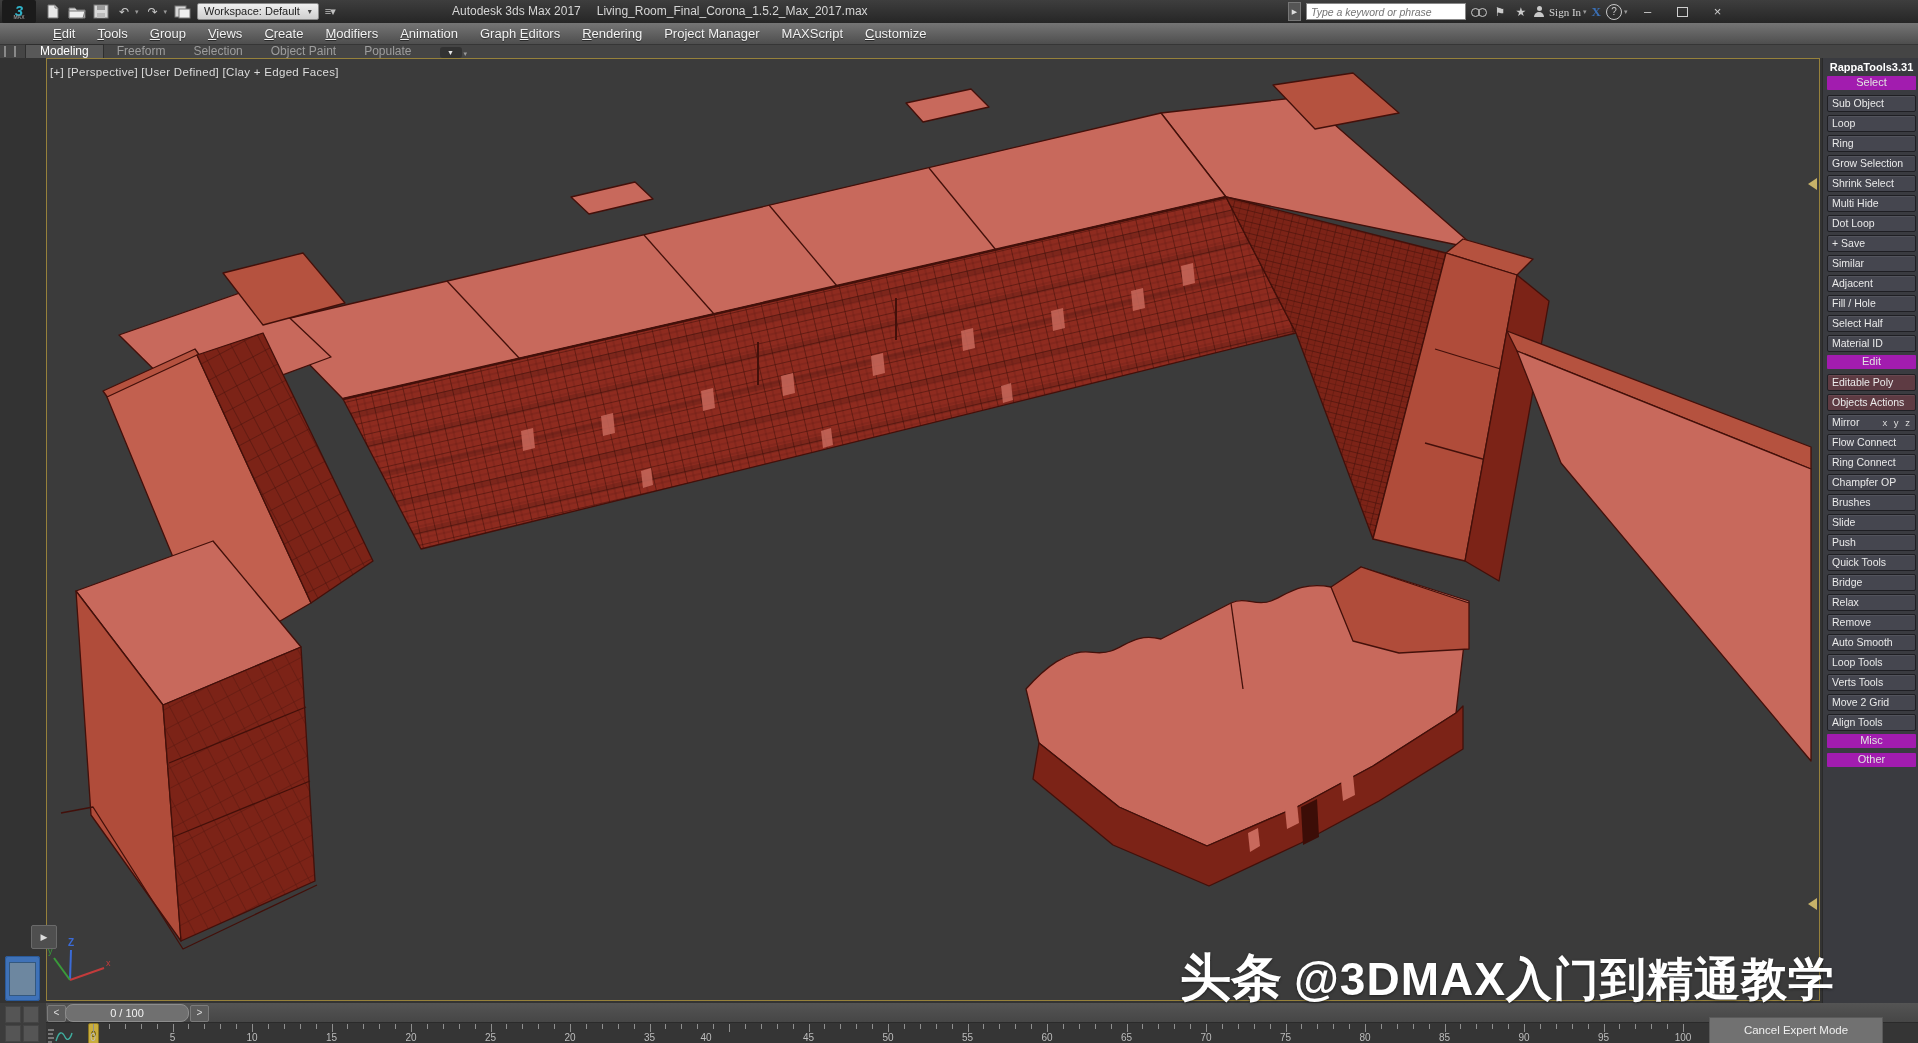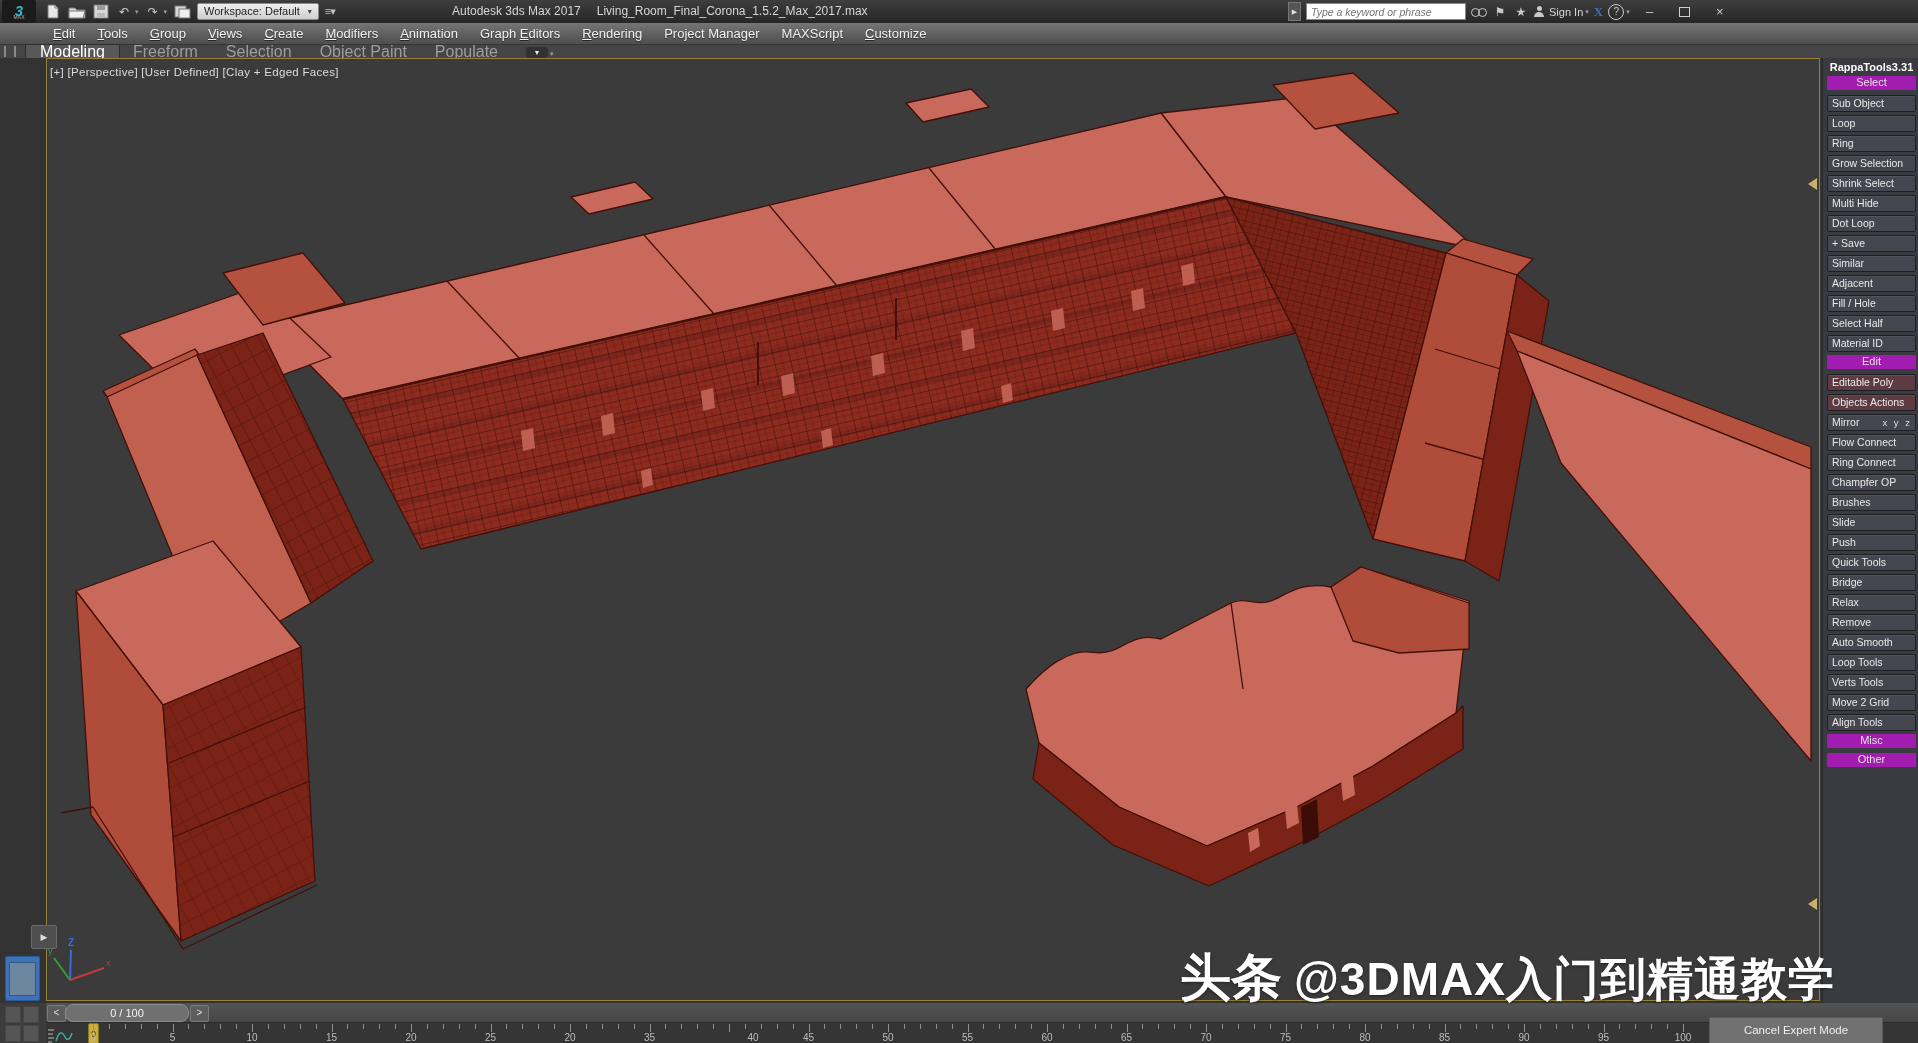--- a/index.html
+++ b/index.html
@@ -29,36 +29,36 @@
   #searchinput{width:150px;height:15px;border:1px solid #888;background:#fff;
      font-style:italic;font-size:10.5px;color:#555;padding:0 4px;font-family:"Liberation Sans",sans-serif;}
   .ticon{color:#c9c9c9;font-size:12px;width:16px;text-align:center;}
   .binoc{width:16px;height:12px;position:relative;}
   .binoc:before,.binoc:after{content:"";position:absolute;width:7px;height:7px;border:1.5px solid #c9c9c9;
      border-radius:50%;top:2px;}
   .binoc:before{left:0;} .binoc:after{left:7px;}
   .person{width:10px;height:12px;position:relative;}
   .person:before{content:"";position:absolute;left:2.5px;top:0;width:5px;height:5px;border-radius:50%;background:#c9c9c9;}
   .person:after{content:"";position:absolute;left:0;top:6px;width:10px;height:5px;border-radius:5px 5px 0 0;background:#c9c9c9;}
-  #signin{font-size:11px;color:#d6d6d6;}
+  #signin{font-size:11px;color:#d6d6d6;font-family:Liberation Serif, serif;}
   #xchg{color:var(--exchange_blue);font-weight:bold;font-size:13px;font-family:"Liberation Serif",serif;}
   .helpq{width:14px;height:14px;border:1.5px solid #c9c9c9;border-radius:50%;color:#c9c9c9;
      font-size:10px;text-align:center;line-height:13px;}
   .winbtn{width:30px;height:18px;color:#d0d0d0;text-align:center;font-size:13px;line-height:17px;}
   #btn-restore i{display:inline-block;width:9px;height:8px;border:1.5px solid #d0d0d0;margin-top:4px;}
   
   #menubar{left:0;top:23px;width:1918px;height:22px;
     background:linear-gradient(#757575,#4e4e4e);border-bottom:1px solid #363636;
     display:flex;align-items:center;padding-left:42px;box-sizing:border-box;}
   .mitem{color:#f2f2f2;font-size:13px;padding:0 11px;text-shadow:0 1px 1px rgba(0,0,0,.5);}
   .mitem u{text-decoration:underline;}
   
   #tabsrow{left:0;top:45px;width:1918px;height:13px;background:#454545;display:flex;align-items:flex-end;}
   #ribbonhandle{width:8px;height:11px;border-left:2px solid #888;border-right:2px solid #888;margin:0 10px 1px 4px;}
-  .rtab{font-size:16px;color:#9d9d9d;padding:0 14px;height:13px;line-height:13px;}
+  .rtab{font-size:12px;color:#9d9d9d;padding:0 14px;height:13px;line-height:13px;}
   .rtab.active{background:#585858;color:#fff;outline:1px solid #2e2e2e;}
   #ribmin{margin-left:14px;width:22px;height:11px;background:#323232;border-radius:3px;
     color:#e8e8e8;font-size:7px;text-align:center;line-height:11px;}
   #ribmin + .caret{margin-left:2px;}
   
   #leftstrip{left:0;top:58px;width:46px;height:945px;background:#333;}
   #viewport{left:46px;top:58px;width:1774px;height:943px;background:var(--viewport_bg);
     border:1.5px solid var(--accent_yellow_border);box-sizing:border-box;overflow:hidden;}
   #scene{position:absolute;left:-46px;top:-58px;width:1918px;height:1043px;}
   #vplabel{left:50px;top:66px;font-size:11.5px;color:#dcdcdc;letter-spacing:.3px;}
@@ -410,21 +410,21 @@
     <div class="tick" style="left: 555.8px; height: 5px;"></div>
     <div class="tick" style="left: 571.7px; height: 5px;"></div>
     <div class="tick" style="left: 587.6px; height: 5px;"></div>
     <div class="tick" style="left: 603.5px; height: 8px;"></div>
     <div class="ticklabel" style="left: 603.5px;">35</div>
     <div class="tick" style="left: 619.4px; height: 5px;"></div>
     <div class="tick" style="left: 635.3px; height: 5px;"></div>
     <div class="tick" style="left: 651.2px; height: 5px;"></div>
     <div class="tick" style="left: 667.1px; height: 5px;"></div>
     <div class="tick" style="left: 683px; height: 8px;"></div>
-    <div class="ticklabel" style="left: 707px;">40</div>
+    <div class="ticklabel" style="left: 660px;">40</div>
     <div class="tick" style="left: 698.9px; height: 5px;"></div>
     <div class="tick" style="left: 714.8px; height: 5px;"></div>
     <div class="tick" style="left: 730.7px; height: 5px;"></div>
     <div class="tick" style="left: 746.6px; height: 5px;"></div>
     <div class="tick" style="left: 762.5px; height: 8px;"></div>
     <div class="ticklabel" style="left: 762.5px; text-align: center;">45</div>
     <div class="tick" style="left: 778.4px; height: 5px;"></div>
     <div class="tick" style="left: 794.3px; height: 5px;"></div>
     <div class="tick" style="left: 810.2px; height: 5px;"></div>
     <div class="tick" style="left: 826.1px; height: 5px;"></div>

